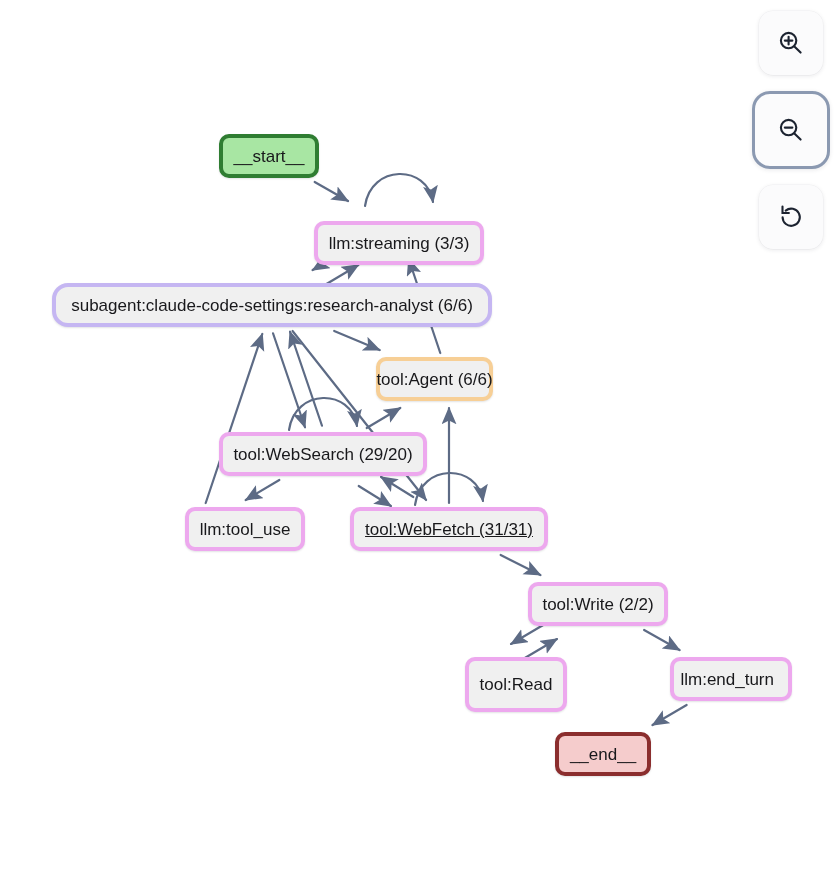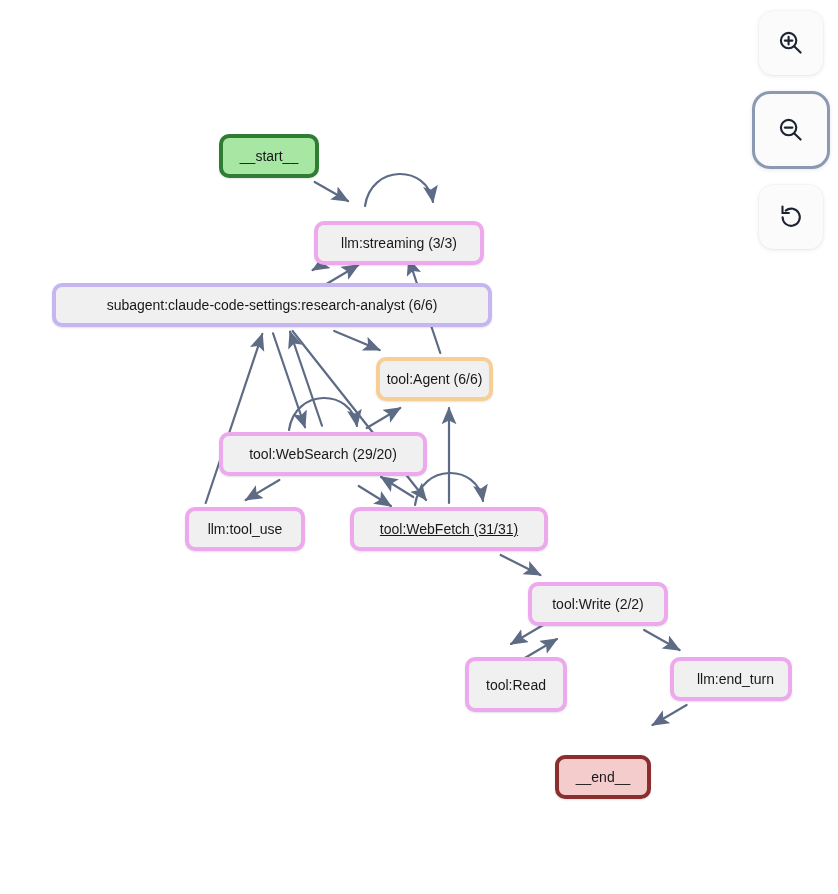--- a/index.html
+++ b/index.html
@@ -37,21 +37,21 @@
   
   .node {
     position: absolute;
     display: flex;
     align-items: center;
     justify-content: center;
     border-radius: 10px;
     background: #f0f0f0;
     border: 4px solid #eda8ee;
     color: #18181b;
-    font-size: 14px;
+    font-size: 17px;
     line-height: 1;
     white-space: nowrap;
     padding: 0 14px;
     box-shadow: 0 1px 2px rgba(30,35,50,0.13);
     cursor: pointer;
   }
   .node-label {
     pointer-events: none;
   }
 
@@ -158,21 +158,21 @@
       </g>
   </svg>
 
   <div id="node-layer">
       <div class="node terminal-start" style="left: 219px; top: 134px; width: 100px; height: 44px;">
         <span class="node-label">__start__</span>
       </div>
       <div class="node kind-llm" style="left: 314px; top: 208px; width: 170px; height: 44px; margin-top: 13px;">
         <span class="node-label">llm:streaming (3/3)</span>
       </div>
-      <div class="node kind-subagent" style="left: 52px; top: 283px; width: 440px; height: 44px;">
+      <div class="node kind-subagent" style="left: 52px; top: 283px; width: 440px; height: 44px; border-radius: 16px;">
         <span class="node-label">subagent:claude-code-settings:research-analyst (6/6)</span>
       </div>
       <div class="node kind-agent-tool" style="left: 376px; top: 357px; width: 117px; height: 44px;">
         <span class="node-label">tool:Agent (6/6)</span>
       </div>
       <div class="node kind-tool" style="left: 219px; top: 432px; width: 208px; height: 44px;">
         <span class="node-label">tool:WebSearch (29/20)</span>
       </div>
       <div class="node kind-llm" style="left: 137px; top: 507px; width: 120px; height: 44px; margin-left: 48px;">
         <span class="node-label">llm:tool_use</span>
@@ -182,21 +182,21 @@
       </div>
       <div class="node kind-tool" style="left: 528px; top: 582px; width: 140px; height: 44px;">
         <span class="node-label">tool:Write (2/2)</span>
       </div>
       <div class="node kind-tool" style="left: 419px; top: 657px; width: 102px; height: 55px; margin-left: 46px;">
         <span class="node-label">tool:Read</span>
       </div>
       <div class="node kind-llm" style="left: 670px; top: 657px; width: 122px; height: 44px; justify-content: flex-end;">
         <span class="node-label">llm:end_turn</span>
       </div>
-      <div class="node terminal-end" style="left: 555px; top: 732px; width: 96px; height: 44px; margin-top: 23px;">
+      <div class="node terminal-end" style="left: 555px; top: 732px; width: 96px; height: 44px;">
         <span class="node-label">__end__</span>
       </div>
     </div>
 </div>
 
 <div id="zoom-controls">
 
   <div class="ctrl-wrap">
     <button class="ctrl-btn" aria-label="Zoom in">
       <span>

